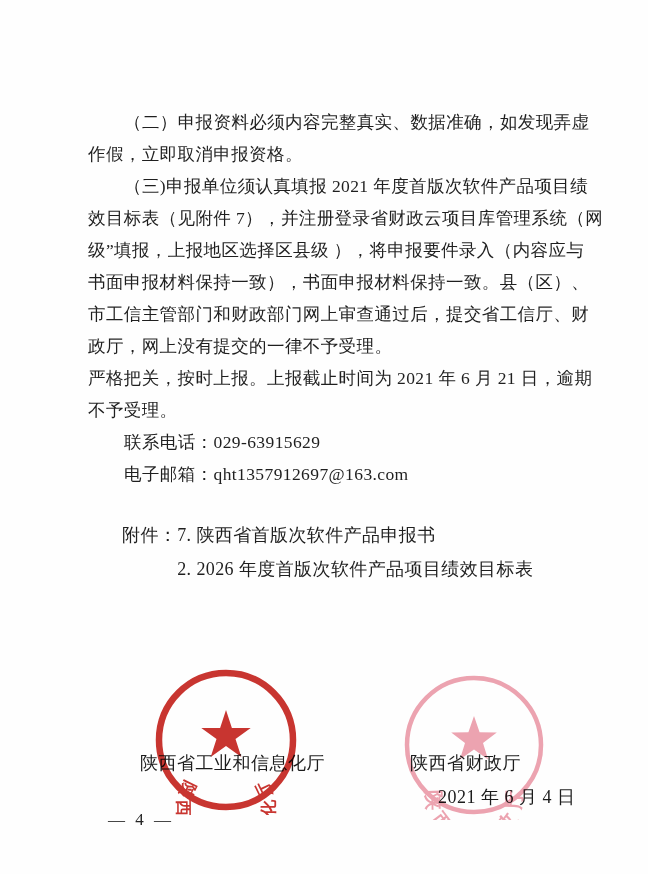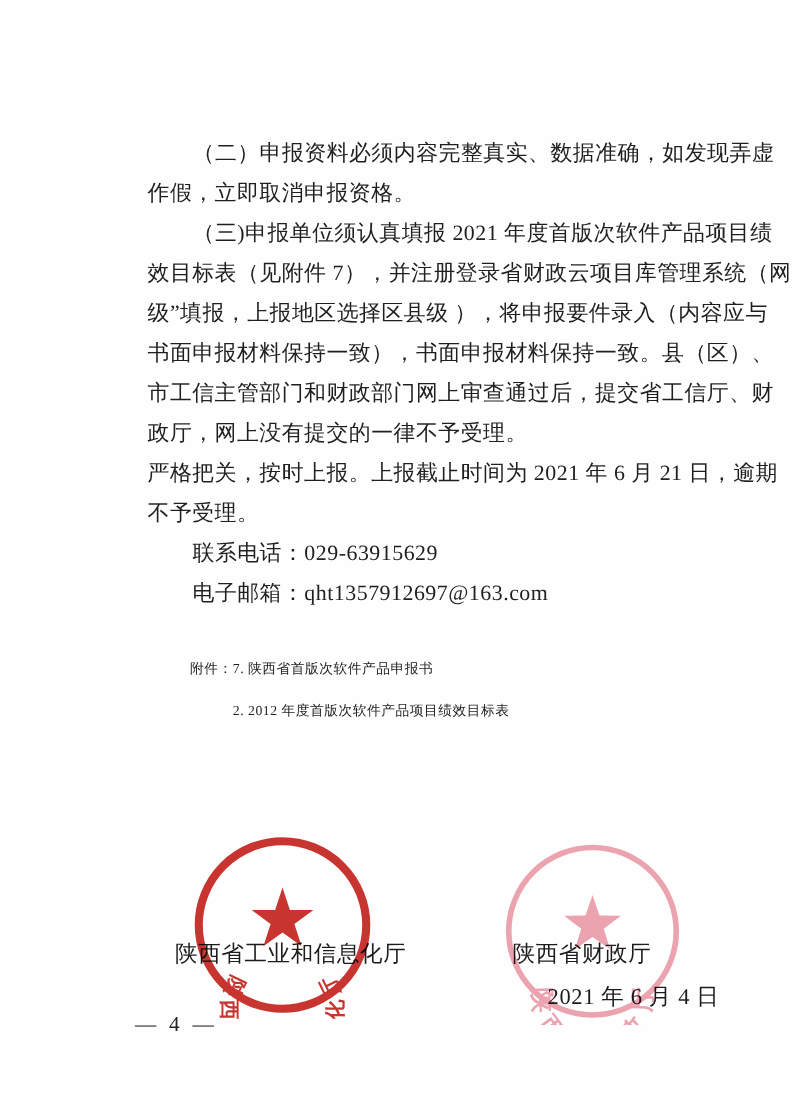--- a/index.html
+++ b/index.html
@@ -10,35 +10,34 @@
     background: #fefefe;
     overflow: hidden;
     font-family: "Liberation Serif", "DejaVu Serif", serif;
     color: #1f1f1f;
   }
   .content {
     position: absolute;
     left: 88px;
     top: 106px;
     width: 474px;
-    margin-left: 30px;
   }
   .line {
     font-size: 17.5px;
     line-height: 32px;
     white-space: nowrap;
     letter-spacing: 0.4px;
   }
   .line.indent { padding-left: 36px; }
   .line.just { text-align: justify; text-align-last: justify; }
   .attachments {
     display: flex;
     padding-left: 34px;
     margin-top: 28px;
-    font-size: 11px;
+    font-size: 18px;
     line-height: 34px;
     letter-spacing: 0.4px;
   }
   .att-label { flex: 0 0 auto; }
   .att-items { flex: 0 0 auto; }
   .att-item { white-space: nowrap; }
   .sign-text {
     position: absolute;
     z-index: 1;
     font-size: 18px;
@@ -87,21 +86,21 @@
         <div class="line just">严格把关，按时上报。上报截止时间为 2021 年 6 月 21 日，逾期</div>
         <div class="line">不予受理。</div>
         <div class="line indent">联系电话：029-63915629</div>
         <div class="line indent">电子邮箱：qht1357912697@163.com</div>
       </div>
 
     <div class="attachments">
       <span class="att-label">附件：</span>
       <div class="att-items" id="att-items">
           <div class="att-item">7. 陕西省首版次软件产品申报书</div>
-          <div class="att-item">2. 2012 年度首版次软件产品项目绩效目标表</div>
+          <div class="att-item">2. 2026 年度首版次软件产品项目绩效目标表</div>
         </div>
     </div>
   </main>
 
   <div class="sign-text sign-left">陕西省工业和信息化厅</div>
 
   <div class="sign-text sign-right">陕西省财政厅</div>
 
   <div class="sign-text sign-date">2021 年 6 月 4 日</div>
 

